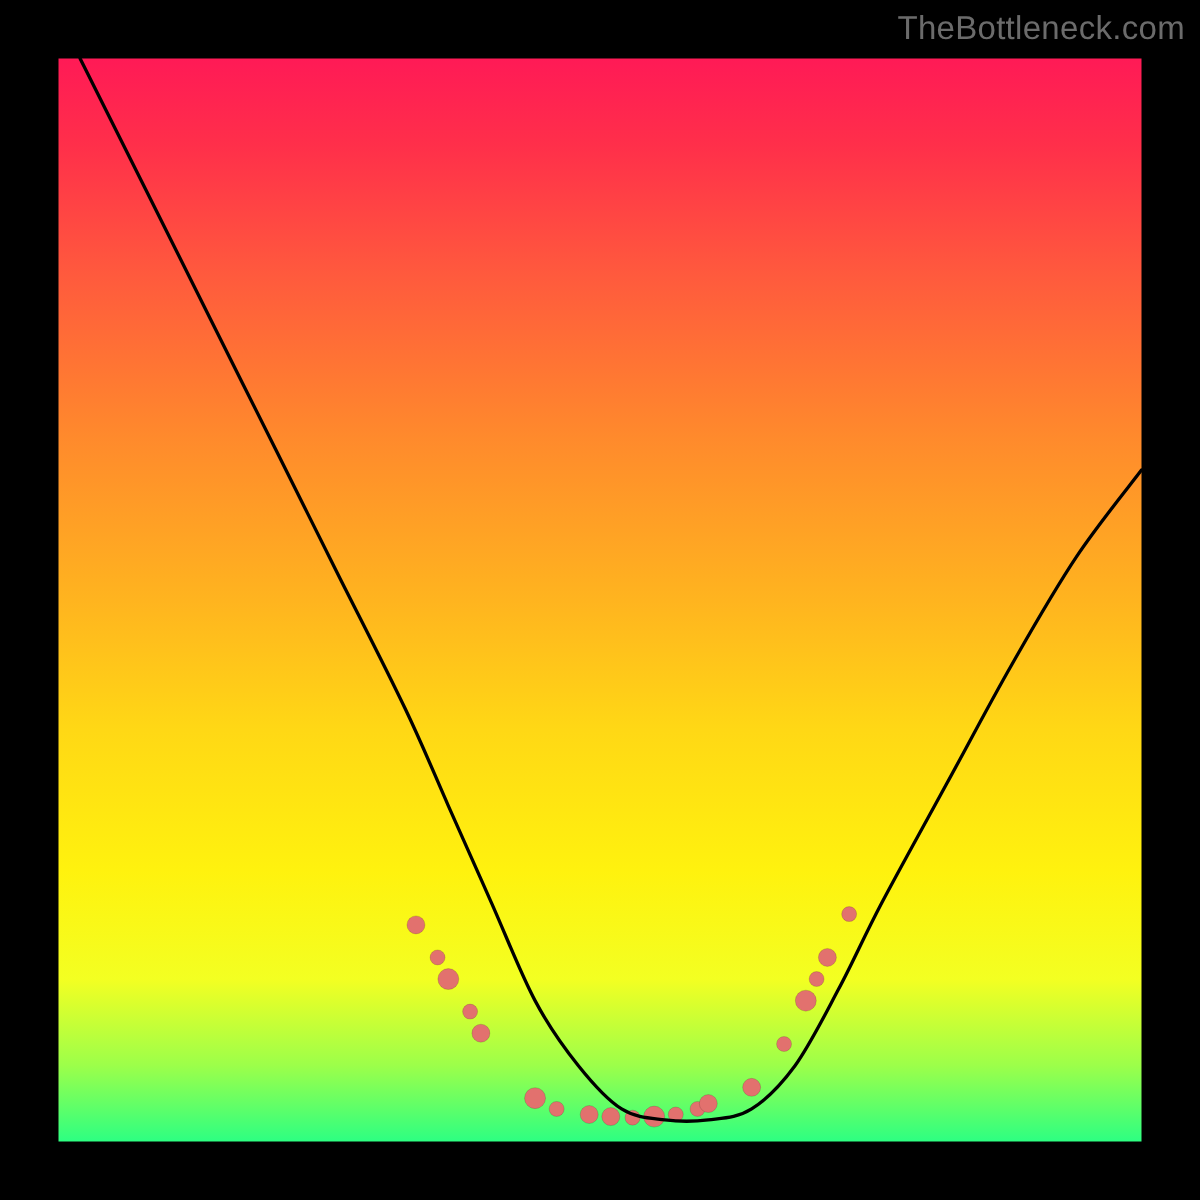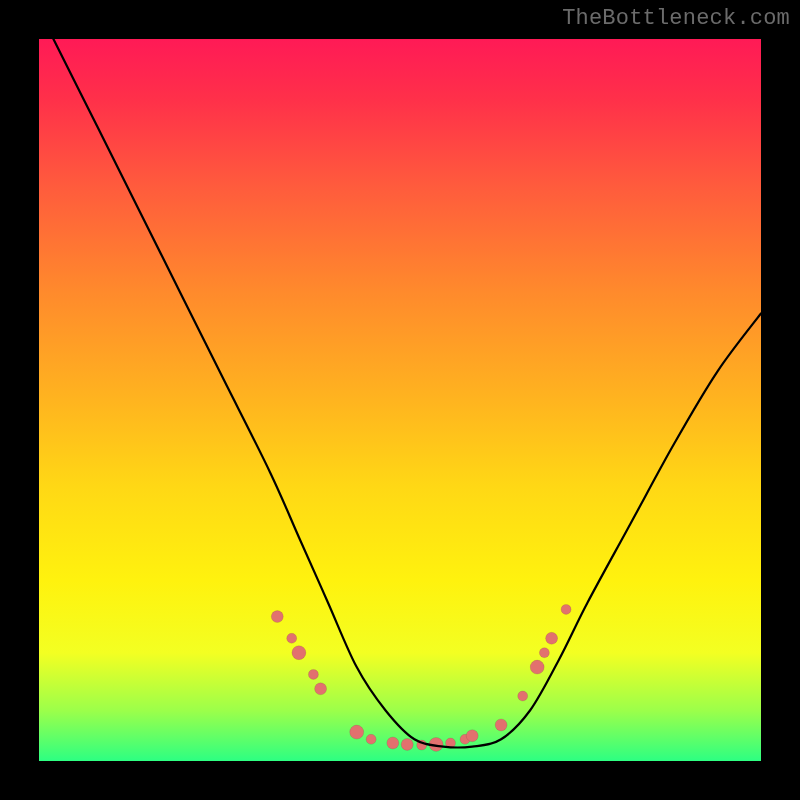--- a/index.html
+++ b/index.html
@@ -40,21 +40,20 @@
   }
   .watermark {
     position: absolute;
     top: 6px;
     right: 10px;
     color: #6b6b6b;
     font-size: 22px;
     font-weight: 500;
     letter-spacing: 0.2px;
     user-select: none;
-    font-family: Liberation Mono, monospace;
   }
   svg.overlay {
     position: absolute;
     inset: 0;
     width: 100%;
     height: 100%;
     overflow: visible;
   }
   .curve {
     fill: none;

